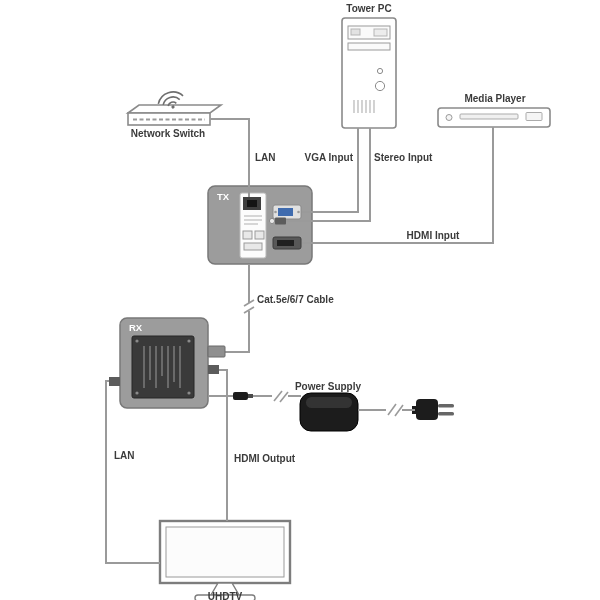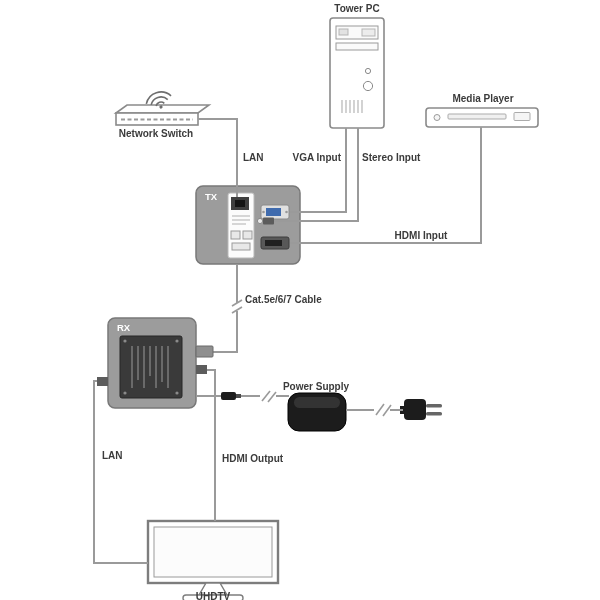--- a/index.html
+++ b/index.html
@@ -1,17 +1,17 @@
 <!DOCTYPE html>
 <html><head>
 <meta charset="utf-8">
 <style>
   html,body{margin:0;padding:0;background:#ffffff;}
   .stage{position:relative;width:564px;height:600px;background:#ffffff;overflow:hidden;
-         font-family:"Liberation Sans",sans-serif;}
+         font-family:"Liberation Sans",sans-serif;margin-left:12px;}
   svg{display:block;}
   text{font-family:"Liberation Sans",sans-serif;font-weight:bold;fill:#3b3b3b;}
   .lbl{font-size:10px;}
   .unit-lbl{font-size:9.5px;fill:#ffffff;}
   .cable{fill:none;stroke:#9a9a9a;stroke-width:2;}
   .brk{stroke:#9a9a9a;stroke-width:1.6;}
   .dev{fill:#ffffff;stroke:#8a8a8a;stroke-width:1.6;}
   .thin{stroke:#b5b5b5;stroke-width:1.2;}
 </style>
 </head>

